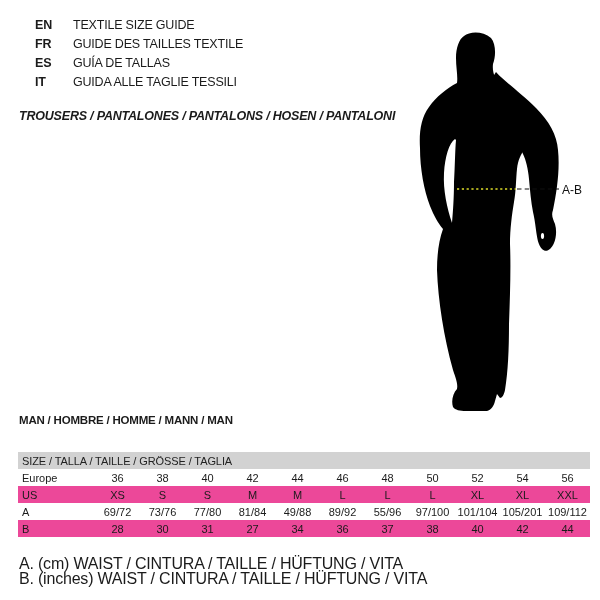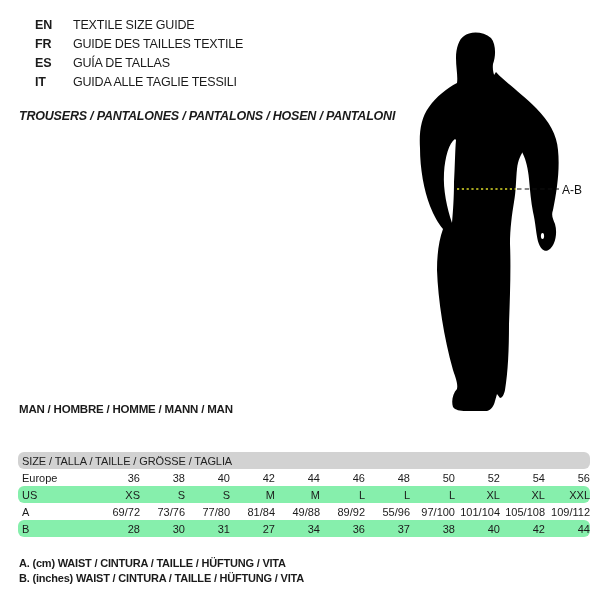--- a/index.html
+++ b/index.html
@@ -6,30 +6,30 @@
   body{
     width:600px;height:600px;background:#ffffff;position:relative;overflow:hidden;
     font-family:"Liberation Sans", sans-serif;color:#1b1b1b;
   }
   .lang-list{position:absolute;left:19px;top:13px;}
   .lang-row{display:flex;height:19px;align-items:flex-end;margin-left:16px;}
   .lang-code{width:38px;font-weight:bold;font-size:12.5px;letter-spacing:-0.2px;}
   .lang-label{font-weight:normal;font-size:12.5px;letter-spacing:-0.2px;white-space:nowrap;}
   .garment-title{position:absolute;left:19px;top:109px;font-weight:bold;font-size:12.5px;letter-spacing:-0.2px;white-space:nowrap;font-style:italic;}
   .figure{position:absolute;left:405px;top:0;width:180px;height:400px;margin-top:26px;}
-  .section-title{position:absolute;left:19px;top:403px;font-weight:bold;font-size:11.5px;letter-spacing:-0.2px;white-space:nowrap;}
+  .section-title{position:absolute;left:19px;top:414px;font-weight:bold;font-size:11.5px;letter-spacing:-0.2px;white-space:nowrap;}
   .size-table{position:absolute;left:18px;top:452px;width:572px;font-size:11px;}
-  .t-row{display:flex;height:17px;align-items:center;border-radius:6px;}
+  .t-row{display:flex;height:17px;align-items:center;}
   .t-row.header{background:#d2d2d2;color:#222;}
-  .t-row.alt{background:#86efac;}
+  .t-row.alt{background:#ec4899;}
   .t-header-text{padding-left:4px;font-size:11px;letter-spacing:-0.1px;}
   .t-label{width:77px;padding-left:4px;box-sizing:border-box;}
-  .t-cell{width:45px;text-align:right;}
+  .t-cell{width:45px;text-align:center;}
   .notes{position:absolute;left:19px;top:556px;}
-  .note-line{font-weight:bold;font-size:11px;line-height:15px;height:15px;letter-spacing:-0.2px;white-space:nowrap;}
+  .note-line{font-weight:normal;font-size:16px;line-height:15px;height:15px;letter-spacing:-0.2px;white-space:nowrap;}
 </style>
 </head>
 <body>
 
 <div class="lang-list">
     <div class="lang-row">
       <span class="lang-code">EN</span>
       <span class="lang-label">TEXTILE SIZE GUIDE</span>
     </div>
     <div class="lang-row">
@@ -152,21 +152,21 @@
         <span class="t-label">A</span>
         <span class="t-cell">69/72</span>
         <span class="t-cell">73/76</span>
         <span class="t-cell">77/80</span>
         <span class="t-cell">81/84</span>
         <span class="t-cell">49/88</span>
         <span class="t-cell">89/92</span>
         <span class="t-cell">55/96</span>
         <span class="t-cell">97/100</span>
         <span class="t-cell">101/104</span>
-        <span class="t-cell">105/108</span>
+        <span class="t-cell">105/201</span>
         <span class="t-cell">109/112</span>
       </div>
       <div class="t-row alt">
         <span class="t-label">B</span>
         <span class="t-cell">28</span>
         <span class="t-cell">30</span>
         <span class="t-cell">31</span>
         <span class="t-cell">27</span>
         <span class="t-cell">34</span>
         <span class="t-cell">36</span>

